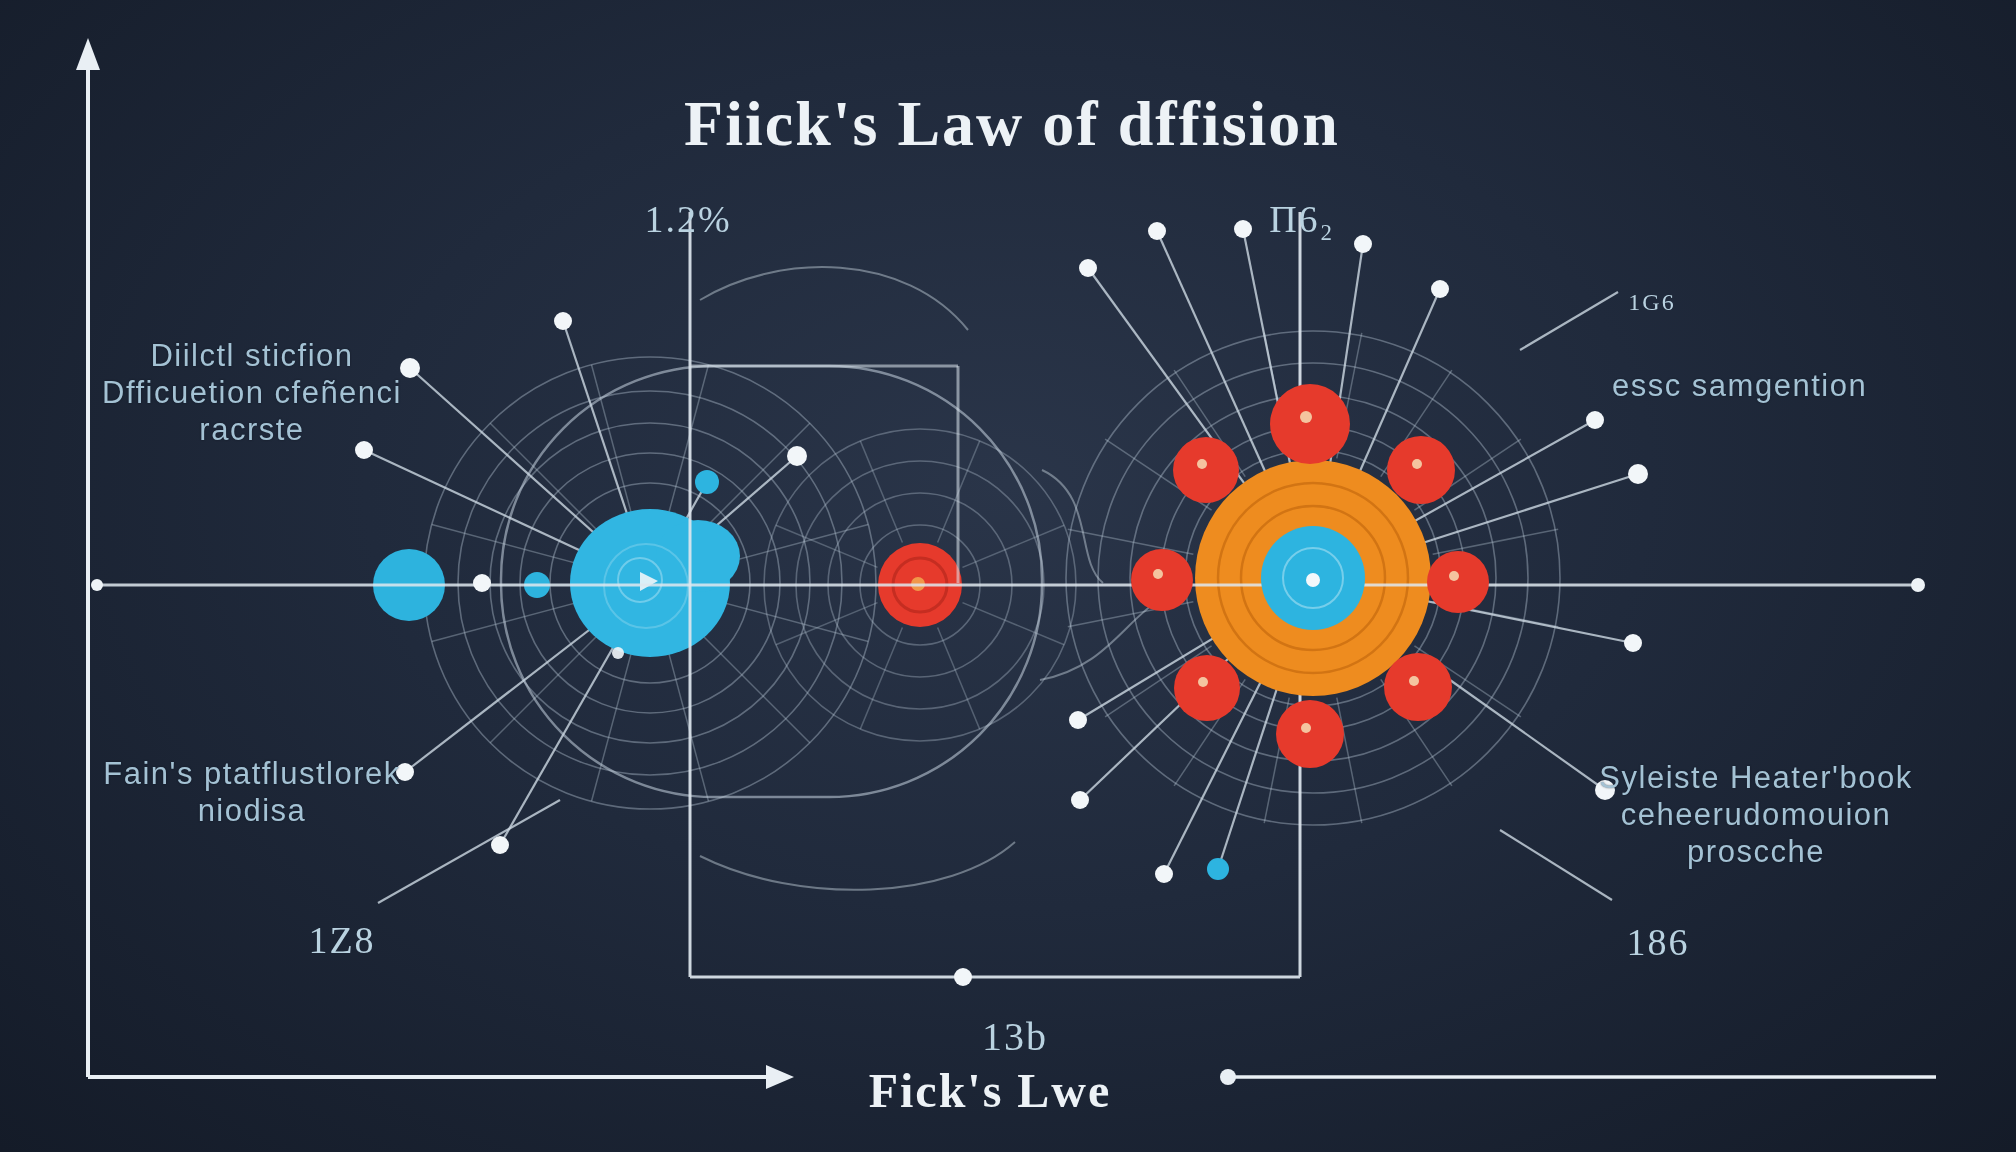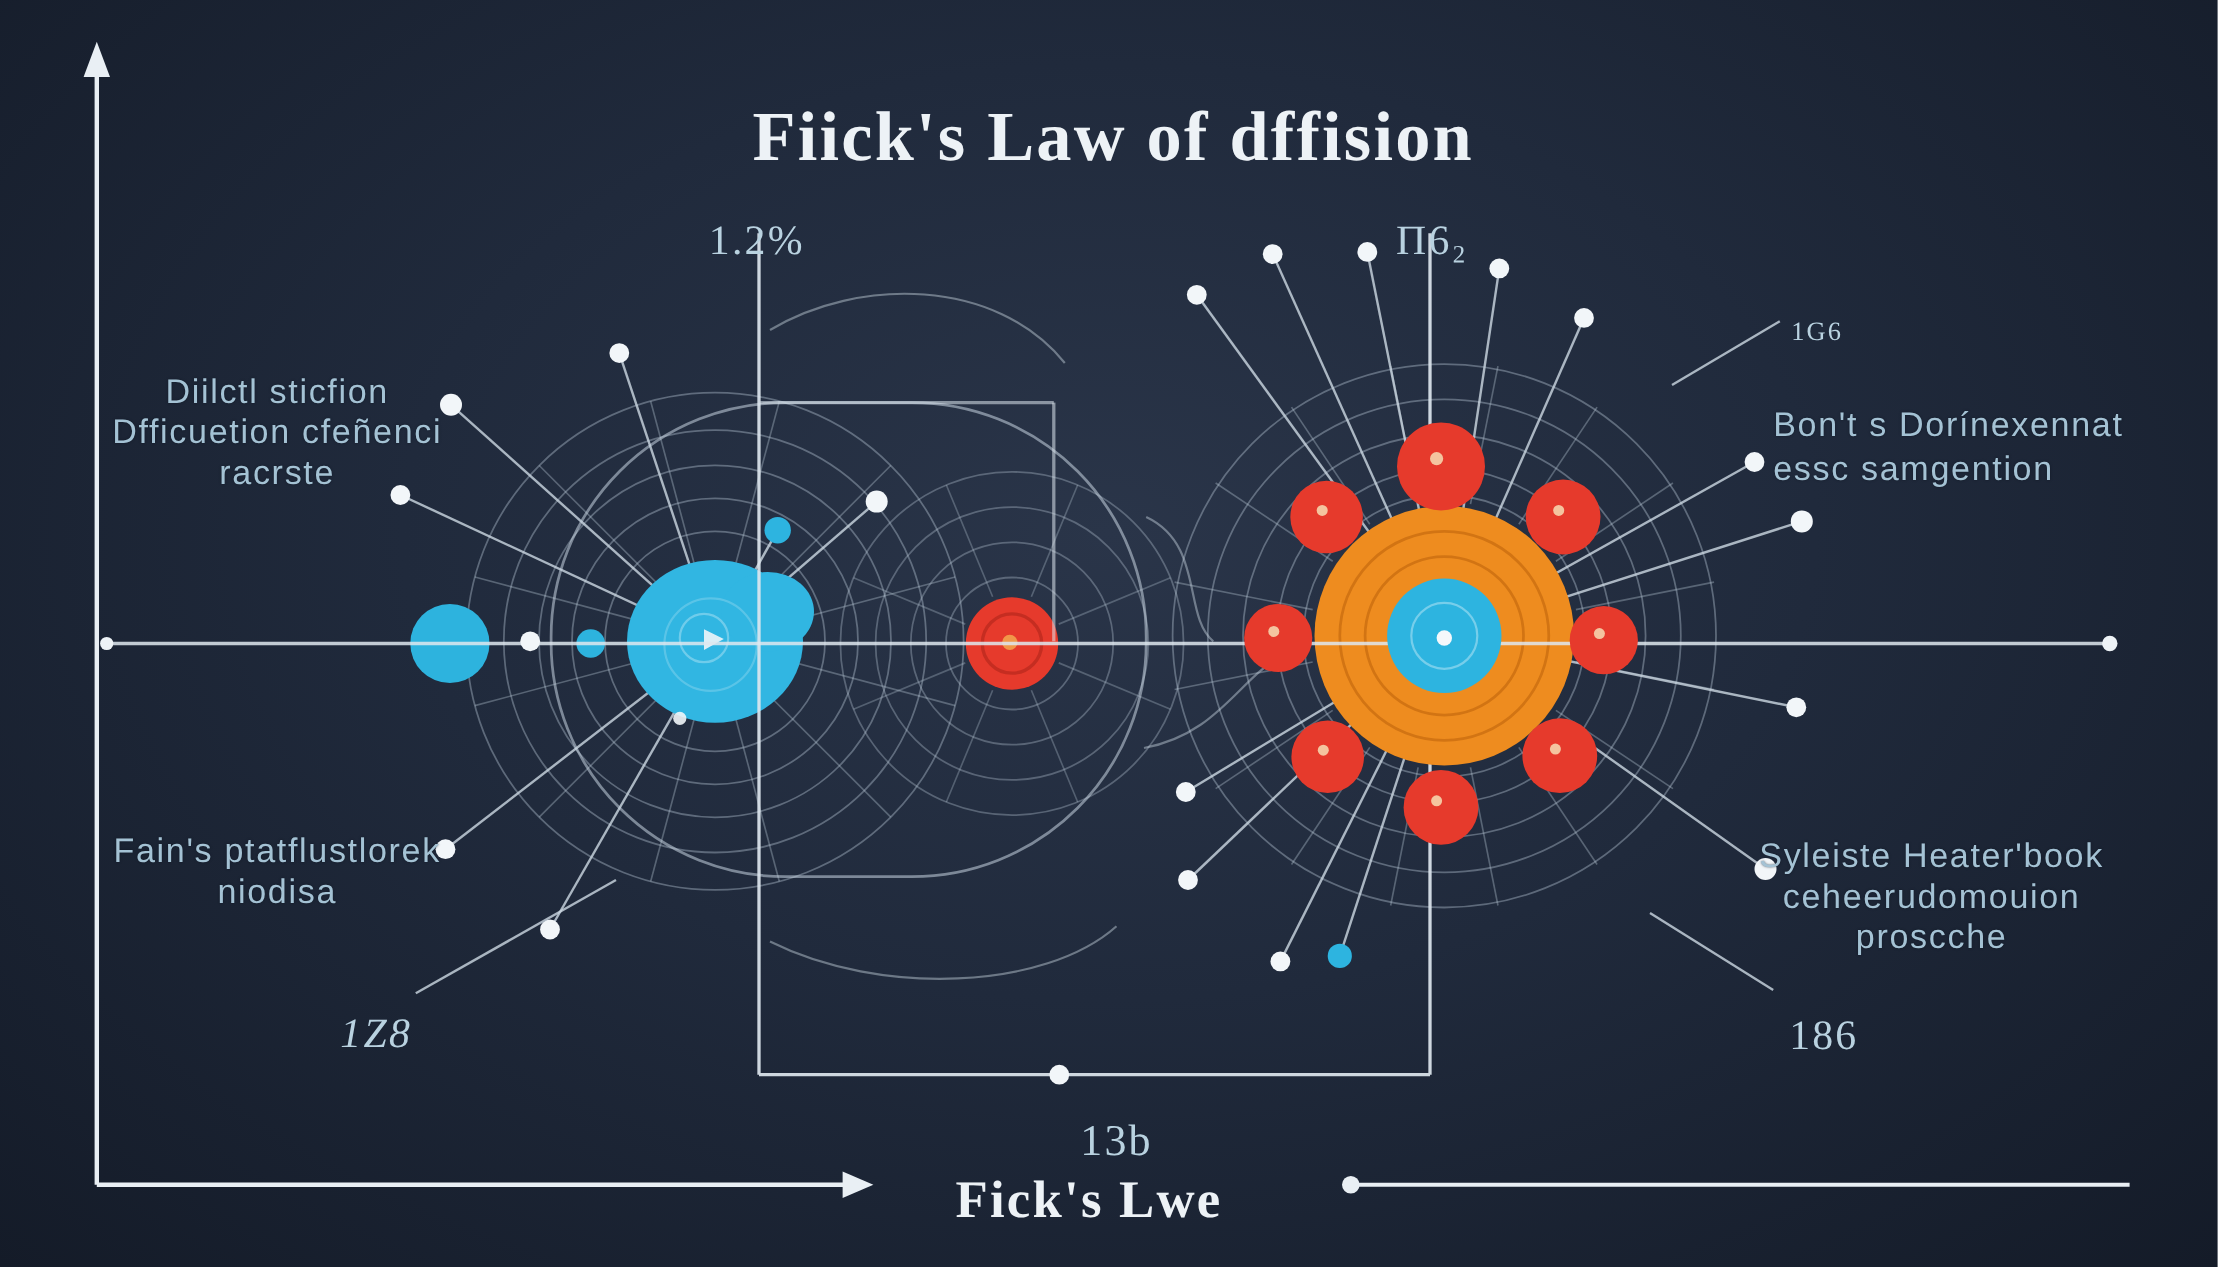--- a/index.html
+++ b/index.html
@@ -248,34 +248,33 @@
 
 <div class="txt ctr num" style="left:1652px;top:264px;font-size:24px;">1G6</div>
 
 <div class="txt ctr lbl" style="left:252px;top:312px;">
   <div>Diilctl sticfion</div>
   <div>Dfficuetion cfeñenci</div>
   <div>racrste</div>
 </div>
 
 <div class="txt lbl" style="left:1612px;top:366px;text-align:left;line-height:40px;">
-  <div>Bon't s Dorínexennat</div>
   <div>essc samgention</div>
 </div>
 
 <div class="txt ctr lbl" style="left:252px;top:730px;text-align:center;">
   <div>Fain's ptatflustlorek</div>
   <div>niodisa</div>
 </div>
 
 <div class="txt ctr lbl" style="left:1756px;top:734px;">
   <div>Syleiste Heater'book</div>
   <div>ceheerudomouion</div>
   <div>proscche</div>
 </div>
 
-<div class="txt ctr num" style="left:342px;top:893px;font-style:italic;">1Z8</div>
+<div class="txt ctr num" style="left:342px;top:893px;">1Z8</div>
 
 <div class="txt ctr num" style="left:1658px;top:895px;">186</div>
 
 <div class="txt ctr num" style="left:1015px;top:988px;font-size:40px;">13b</div>
 
 <div class="txt ctr bottom-title" style="left:990px;top:1038px;">Fick's Lwe</div>
 
 </body></html>

